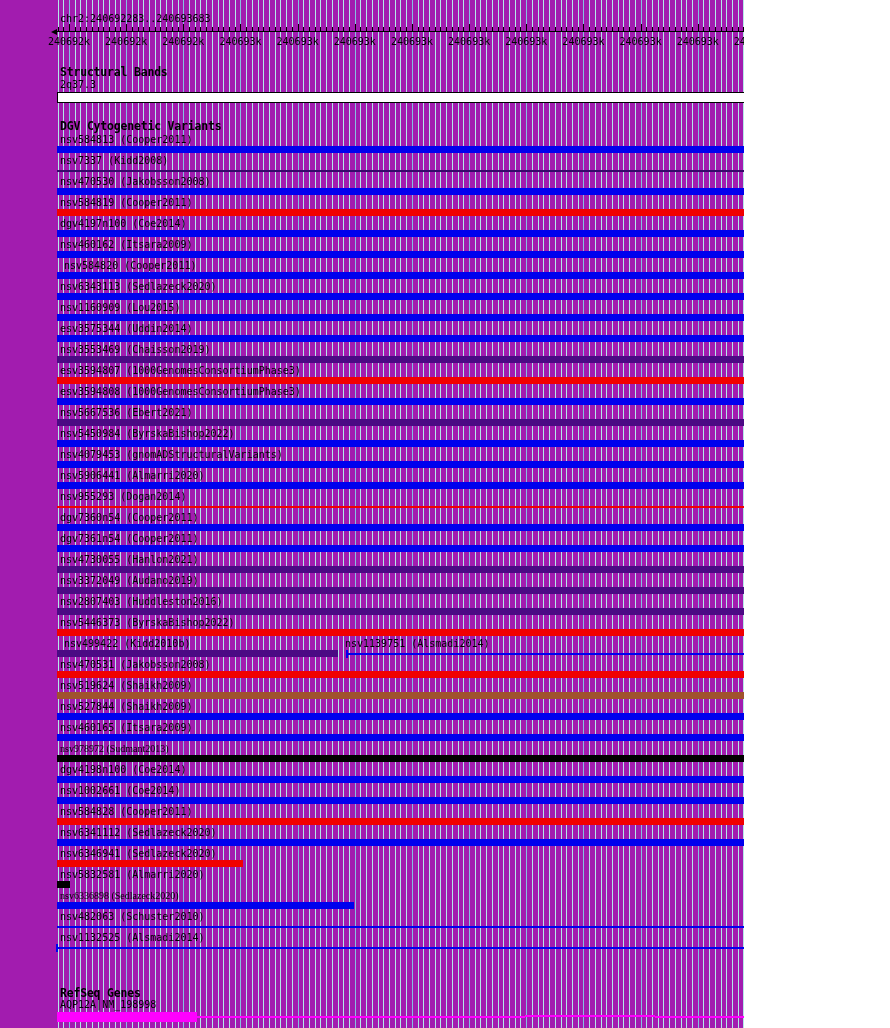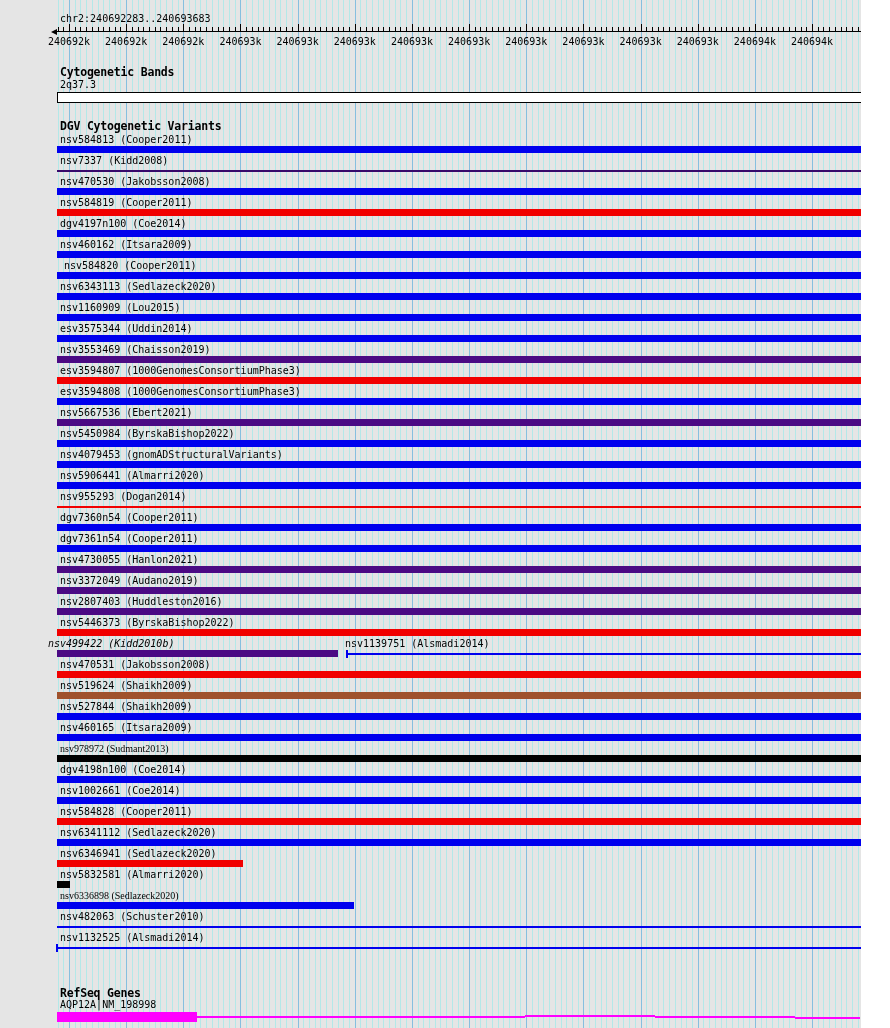--- a/index.html
+++ b/index.html
@@ -1,16 +1,16 @@
 <!DOCTYPE html>
 <html><head>
 <meta charset="utf-8">
 <style>
   html,body{margin:0;padding:0;background:#fff;}
-  .page{position:relative;width:861px;height:1028px;background:#e5e5e5;overflow:hidden;
+  .page{position:relative;width:744px;height:1028px;background:#a21caf;overflow:hidden;
         font-family:"DejaVu Sans Mono",monospace;}
   .layer{position:absolute;left:0;top:0;width:890px;height:1028px;}
   #grid{z-index:0;}
   #ruler,#dgv,#gene{z-index:2;}
   .mono{position:absolute;font:10px/12px "DejaVu Sans Mono",monospace;color:#000;
         white-space:pre;z-index:3;}
   .bold{font-size:11.5px;font-weight:bold;letter-spacing:-0.2px;}
   .region{left:60px;top:13px;}
   .hdr-cyto{left:60px;top:66px;}
   .band-label{left:60px;top:79px;}
@@ -324,21 +324,21 @@
       <div style="position: absolute; left: 817.728px; top: 27px; width: 1px; height: 4px; background: rgb(0, 0, 0);"></div>
       <div style="position: absolute; left: 823.444px; top: 27px; width: 1px; height: 4px; background: rgb(0, 0, 0);"></div>
       <div style="position: absolute; left: 829.16px; top: 27px; width: 1px; height: 4px; background: rgb(0, 0, 0);"></div>
       <div style="position: absolute; left: 834.876px; top: 27px; width: 1px; height: 4px; background: rgb(0, 0, 0);"></div>
       <div style="position: absolute; left: 840.592px; top: 27px; width: 1px; height: 4px; background: rgb(0, 0, 0);"></div>
       <div style="position: absolute; left: 846.308px; top: 27px; width: 1px; height: 4px; background: rgb(0, 0, 0);"></div>
       <div style="position: absolute; left: 852.024px; top: 27px; width: 1px; height: 4px; background: rgb(0, 0, 0);"></div>
       <div style="position: absolute; left: 857.74px; top: 27px; width: 1px; height: 4px; background: rgb(0, 0, 0);"></div>
     </div>
 
-  <div class="mono bold hdr-cyto">Cytogenetic Bands</div>
+  <div class="mono bold hdr-cyto">Structural Bands</div>
   <div class="mono band-label">2q37.3</div>
   <div class="cyto-box"></div>
 
   <div class="mono bold hdr-dgv">DGV Cytogenetic Variants</div>
   <div id="dgv" class="layer">
       <div class="mono" style="position: absolute; left: 60px; top: 134px;">nsv584813 (Cooper2011)</div>
       <div style="position: absolute; left: 57px; top: 146px; width: 805px; height: 7px; background: rgb(0, 0, 238);"></div>
       <div class="mono" style="position: absolute; left: 60px; top: 155px;">nsv7337 (Kidd2008)</div>
       <div style="position: absolute; left: 57px; top: 170px; width: 805px; height: 2px; background: rgb(55, 9, 107);"></div>
       <div class="mono" style="position: absolute; left: 60px; top: 176px;">nsv470530 (Jakobsson2008)</div>
@@ -378,21 +378,21 @@
       <div class="mono" style="position: absolute; left: 60px; top: 533px;">dgv7361n54 (Cooper2011)</div>
       <div style="position: absolute; left: 57px; top: 545px; width: 805px; height: 7px; background: rgb(0, 0, 238);"></div>
       <div class="mono" style="position: absolute; left: 60px; top: 554px;">nsv4730055 (Hanlon2021)</div>
       <div style="position: absolute; left: 57px; top: 566px; width: 805px; height: 7px; background: rgb(75, 10, 132);"></div>
       <div class="mono" style="position: absolute; left: 60px; top: 575px;">nsv3372049 (Audano2019)</div>
       <div style="position: absolute; left: 57px; top: 587px; width: 805px; height: 7px; background: rgb(75, 10, 132);"></div>
       <div class="mono" style="position: absolute; left: 60px; top: 596px;">nsv2807403 (Huddleston2016)</div>
       <div style="position: absolute; left: 57px; top: 608px; width: 805px; height: 7px; background: rgb(75, 10, 132);"></div>
       <div class="mono" style="position: absolute; left: 60px; top: 617px;">nsv5446373 (ByrskaBishop2022)</div>
       <div style="position: absolute; left: 57px; top: 629px; width: 805px; height: 7px; background: rgb(241, 0, 0);"></div>
-      <div class="mono" style="position: absolute; left: 48px; top: 638px; font-style: italic;">nsv499422 (Kidd2010b)</div>
+      <div class="mono" style="position: absolute; left: 64px; top: 638px;">nsv499422 (Kidd2010b)</div>
       <div style="position: absolute; left: 57px; top: 650px; width: 281px; height: 7px; background: rgb(75, 10, 132);"></div>
       <div class="mono" style="position: absolute; left: 345px; top: 638px;">nsv1139751 (Alsmadi2014)</div>
       <div style="position: absolute; left: 347px; top: 653px; width: 515px; height: 2px; background: rgb(0, 0, 238);"></div>
       <div style="position: absolute; left: 346px; top: 650px; width: 2px; height: 8px; background: rgb(0, 0, 238);"></div>
       <div class="mono" style="position: absolute; left: 60px; top: 659px;">nsv470531 (Jakobsson2008)</div>
       <div style="position: absolute; left: 57px; top: 671px; width: 805px; height: 7px; background: rgb(241, 0, 0);"></div>
       <div class="mono" style="position: absolute; left: 60px; top: 680px;">nsv519624 (Shaikh2009)</div>
       <div style="position: absolute; left: 57px; top: 692px; width: 805px; height: 7px; background: rgb(160, 82, 45);"></div>
       <div class="mono" style="position: absolute; left: 60px; top: 701px;">nsv527844 (Shaikh2009)</div>
       <div style="position: absolute; left: 57px; top: 713px; width: 805px; height: 7px; background: rgb(0, 0, 238);"></div>

